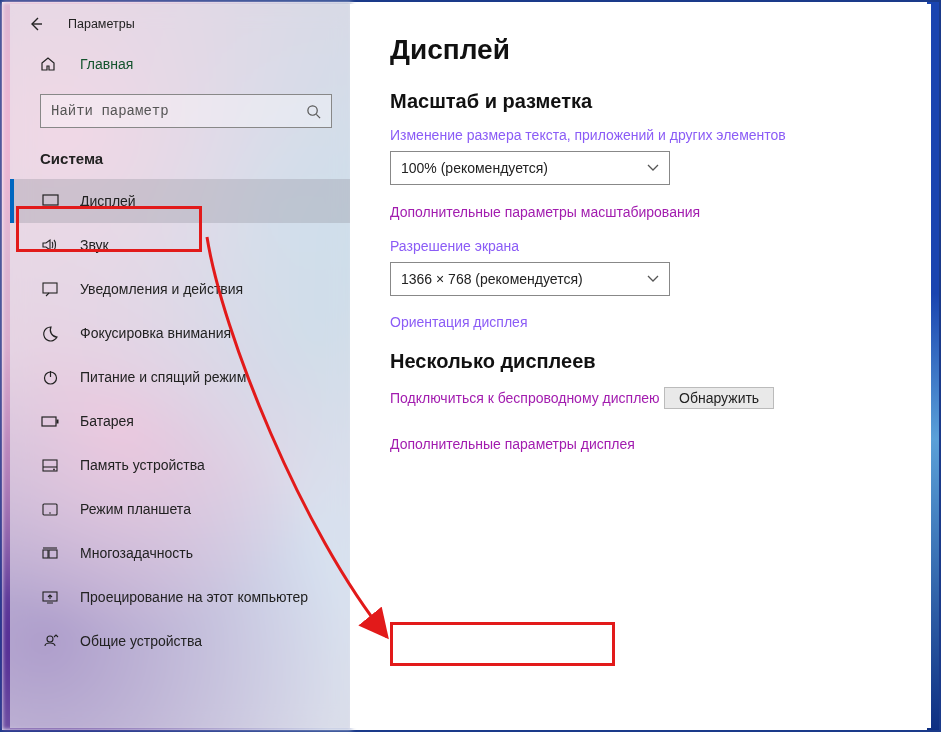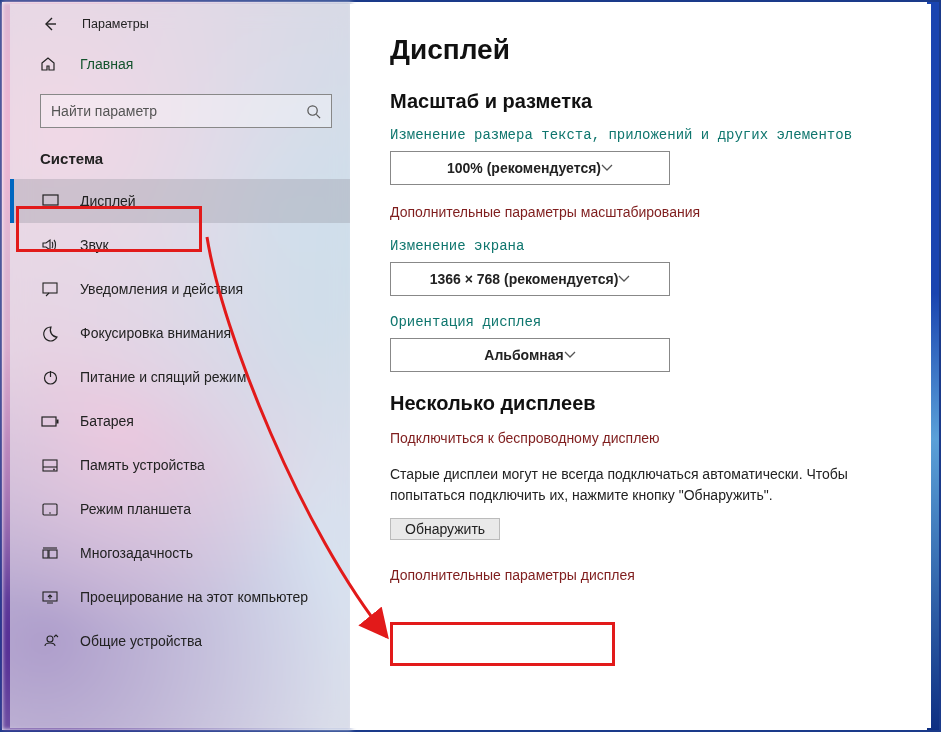--- a/index.html
+++ b/index.html
@@ -16,40 +16,40 @@
       radial-gradient(circle at 88% 78%, #b7d2ef 0%, rgba(183,210,239,0) 46%),
       linear-gradient(#bfb7cf,#bfb7cf);
     filter: blur(2px);
   }
   .backdrop-right-edge { position:absolute; right:0; top:0; width:12px; height:100%;
     background: linear-gradient(#1a44b0,#1a44b0 40%, #5aa0d8 60%, #0e2f82 100%); }
   .window { position: absolute; left: 8px; right: 8px; top: 2px; bottom: 2px; display: flex; }
   .sidebar { width: 340px; height: 100%; background: rgba(235,235,240,0.62); backdrop-filter: blur(10px); }
   .content { flex: 1; background: #ffffff; padding: 30px 40px 10px 40px; overflow: hidden; position: relative; }
   
-  .hdr { height: 40px; display: flex; align-items: center; padding: 0 28px; font-size: 12.5px; color: #222; }
+  .hdr { height: 40px; display: flex; align-items: center; padding: 0 14px; font-size: 12.5px; color: #222; }
   .hdr .back { width: 24px; height: 24px; display: flex; align-items: center; justify-content: center; margin-right: 20px; cursor: pointer; }
   .home-row { display: flex; align-items: center; height: 40px; padding: 0 14px 0 30px; font-size: 14px; color: #14532d; cursor: pointer; }
   .home-row .ic { width: 20px; margin-right: 20px; display: flex; align-items: center; }
   .search { margin: 10px 18px 18px 30px; height: 34px; border: 1px solid #888; background: rgba(255,255,255,0.35); display: flex; align-items: center; padding: 0 10px; }
-  .search input { flex: 1; border: none; background: transparent; outline: none; font-size: 14px; color: #b91c1c; }
+  .search input { flex: 1; border: none; background: transparent; outline: none; font-size: 14px; color: #b91c1c; font-family: Liberation Mono, monospace; }
   .search input::placeholder { color: #555; }
   .section-lbl { padding: 4px 30px 12px 30px; font-size: 15px; font-weight: 600; color: #222; }
   .nav-item { display: flex; align-items: center; height: 44px; padding: 0 14px 0 30px; font-size: 14px; color: #222; cursor: pointer; }
   .nav-item .ic { width: 20px; margin-right: 20px; display: flex; align-items: center; justify-content: center; }
   .nav-item.active { background: rgba(150,150,160,0.35); position: relative; }
   .nav-item.active::before { content:""; position:absolute; left:0; top:0; bottom:0; width:4px; background:#0067c0; }
   
   .hl-display { position: absolute; left: 14px; top: 204px; width: 186px; height: 46px; border: 3px solid #e21a1a; pointer-events: none; }
   
   h1 { font-size: 28px; font-weight: 600; margin-bottom: 24px; color: #111; }
   h2 { font-size: 20px; font-weight: 600; margin: 10px 0 14px 0; color: #111; }
-  .lbl { font-size: 14px; color: #0f766e; margin-bottom: 8px; font-family: Liberation Mono, monospace; }
-  .drop { width: 280px; height: 34px; border: 1px solid #888; background: #fff; display: flex; align-items: center; justify-content: center; padding: 0 10px; font-size: 14px; color: #222; margin-bottom: 18px; cursor: pointer; font-weight: bold; }
-  .link { color: #7f1d1d; font-size: 14px; margin-bottom: 18px; cursor: pointer; display: inline-block; }
+  .lbl { font-size: 14px; color: #8b5cf6; margin-bottom: 8px; }
+  .drop { width: 280px; height: 34px; border: 1px solid #888; background: #fff; display: flex; align-items: center; justify-content: space-between; padding: 0 10px; font-size: 14px; color: #222; margin-bottom: 18px; cursor: pointer; }
+  .link { color: #a21caf; font-size: 14px; margin-bottom: 18px; cursor: pointer; display: inline-block; }
   .para { font-size: 14px; color: #222; line-height: 1.5; margin-bottom: 12px; max-width: 480px; }
   .btn { display: inline-block; padding: 2px 14px; border: 1px solid #bbb; background: #e9e9e9; font-size: 14px; color: #222; cursor: pointer; margin-bottom: 26px; }
   .hl-graphics { position: absolute; left: 388px; top: 620px; width: 225px; height: 44px; border: 3px solid #e21a1a; pointer-events: none; }
   
   .arrow-svg { position: absolute; left: 180px; top: 230px; width: 260px; height: 430px; pointer-events: none; }
   svg { overflow: visible; }
   
   .winctrls { position: absolute; right: 6px; top: 4px; display: flex; gap: 28px; color: #bcbcbc; font-size: 13px; }
   .winctrls span { cursor: pointer; display: inline-flex; width: 20px; height: 20px; align-items: center; justify-content: center; }
 </style>
@@ -207,39 +207,32 @@
 
       <div class="lbl">Изменение размера текста, приложений и других элементов</div>
       <div class="drop">
         <span>100% (рекомендуется)</span>
         <svg width="12" height="8" viewBox="0 0 12 8">
             <path d="M1 1l5 5 5-5" stroke="#555" stroke-width="1.3" fill="none"></path>
           </svg>
       </div>
       <div class="link">Дополнительные параметры масштабирования</div>
 
-      <div class="lbl">Изменение экрана</div>
+      <div class="lbl">Разрешение экрана</div>
       <div class="drop">
         <span>1366 × 768 (рекомендуется)</span>
         <svg width="12" height="8" viewBox="0 0 12 8">
             <path d="M1 1l5 5 5-5" stroke="#555" stroke-width="1.3" fill="none"></path>
           </svg>
       </div>
 
       <div class="lbl">Ориентация дисплея</div>
-      <div class="drop">
-        <span>Альбомная</span>
-        <svg width="12" height="8" viewBox="0 0 12 8">
-            <path d="M1 1l5 5 5-5" stroke="#555" stroke-width="1.3" fill="none"></path>
-          </svg>
-      </div>
 
       <h2 style="margin-top:20px">Несколько дисплеев</h2>
       <div class="link">Подключиться к беспроводному дисплею</div>
-      <div class="para">Старые дисплеи могут не всегда подключаться автоматически. Чтобы попытаться подключить их, нажмите кнопку "Обнаружить".</div>
       <div class="btn">Обнаружить</div>
 
       <div><span class="link">Дополнительные параметры дисплея</span></div>
     </div>
   </div>
 
   <div class="hl-display"></div>
   <div class="hl-graphics"></div>
   <svg class="arrow-svg" viewBox="0 0 260 430">
     <defs>

